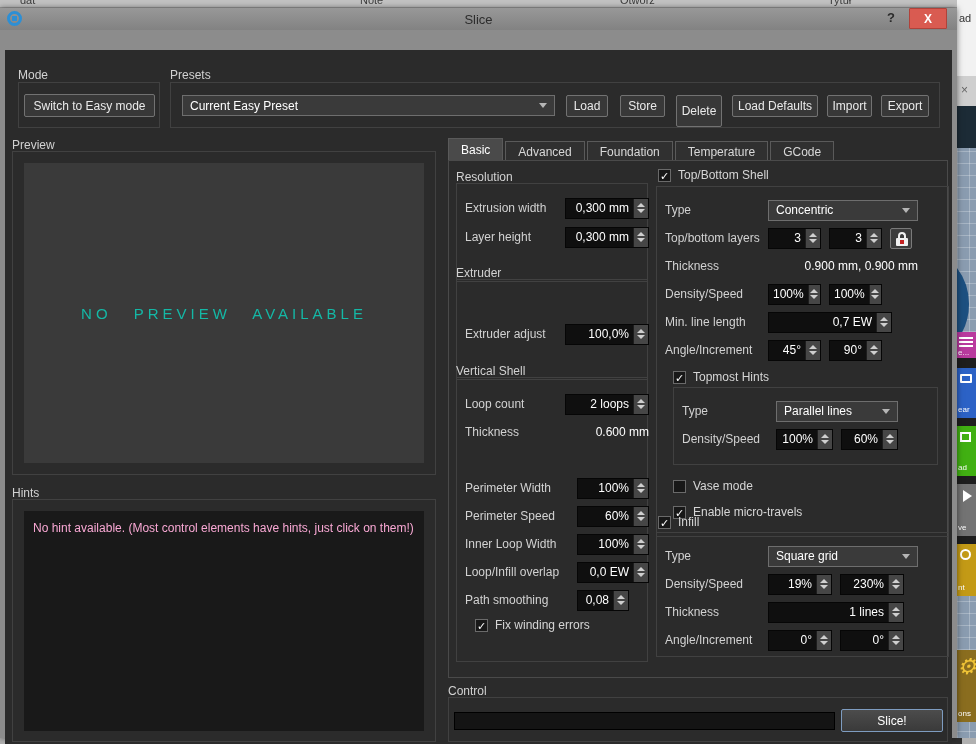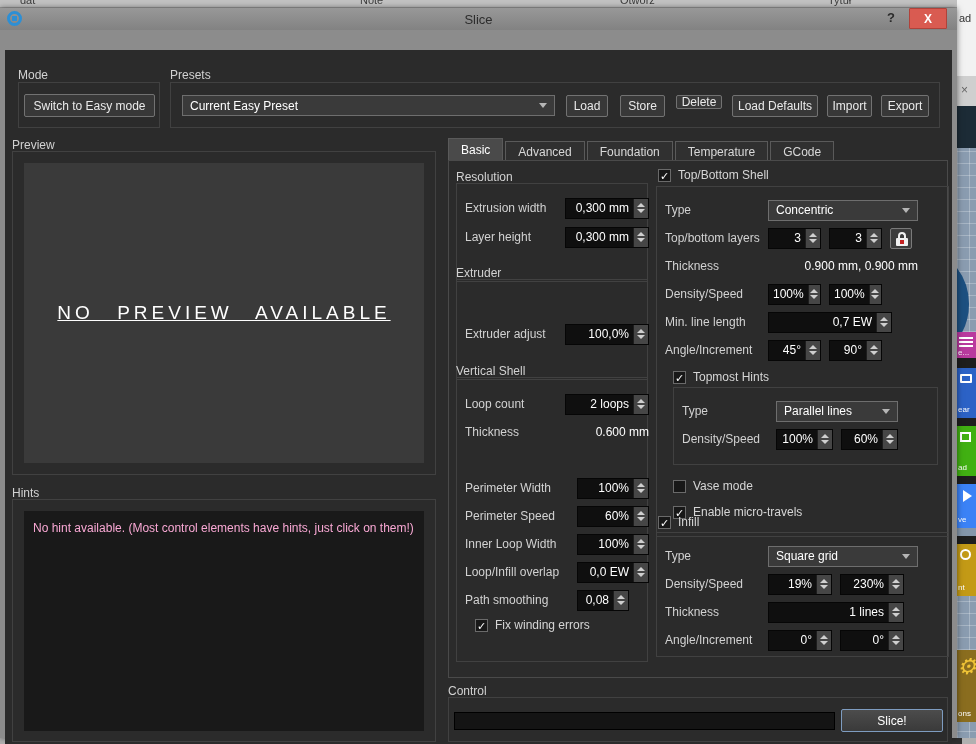--- a/index.html
+++ b/index.html
@@ -67,21 +67,21 @@
   .lock .keyhole { position:absolute; top:11px; left:9px; width:4px; height:4px; background:#c42222; }
   
   .tabs { position:absolute; left:443px; top:88px; height:23px; display:flex; align-items:flex-end; gap:2px; }
   .tab { background:#303030; border:1px solid #5a5a5a; border-bottom:none; color:#d8d8d8; font-size:12px;
       height:20px; padding:0 12px; display:flex; align-items:center; }
   .tab.active { background:#4a4a4a; color:#fff; height:23px; }
   .panel { position:absolute; left:443px; top:110px; width:500px; height:518px; border:1px solid #4a4a4a; }
   
   .preview-inner { position:absolute; left:19px; top:113px; width:400px; height:300px; background:#3a3a3a;
       display:flex; align-items:center; justify-content:center; }
-  .preview-inner span { color:#ffffff; font-size:19px; letter-spacing:4px; word-spacing:14px;text-decoration:underline; }
+  .preview-inner span { color:#14b8a6; font-size:15px; letter-spacing:4px; word-spacing:14px; }
   .hints-inner { position:absolute; left:19px; top:461px; width:400px; height:220px; background:#191919; padding:7px 9px; }
   .hints-inner span { color:#f9a8d4; font-size:12px; }
   .progress { position:absolute; left:449px; top:662px; width:381px; height:18px; background:#141414; border:1px solid #000; }
   .slice-btn { position:absolute; left:836px; top:659px; width:102px; height:23px; background:linear-gradient(#4c4c4c,#3a3a3a);
       border:1px solid #7e9cc0; border-radius:2px; color:#fff; font-size:12px; display:flex; align-items:center; justify-content:center; }
 </style>
 </head>
 <body>
 
 <div id="screen">
@@ -112,21 +112,21 @@
     <div class="seg ribbon" style="top: 368px; height: 50px; background-color: rgb(44, 98, 198);">
       <i class="g-folder"></i>
       <span class="tag" style="bottom:4px">ear</span>
     </div>
     <div class="seg" style="top:418px;height:8px;background:#1e1e1e"></div>
     <div class="seg ribbon" style="top: 426px; height: 50px; background-color: rgb(65, 176, 18);">
       <i class="g-box"></i>
       <span class="tag" style="bottom:4px">ad</span>
     </div>
     <div class="seg" style="top:476px;height:8px;background:#1e1e1e"></div>
-    <div class="seg ribbon" style="top: 484px; height: 44px; background-color: #3b82f6; padding-left: 8px;">
+    <div class="seg ribbon" style="top: 484px; height: 52px; background-color: #737373; padding-left: 8px;">
       <i class="g-play"></i>
       <span class="tag" style="bottom:4px">ve</span>
     </div>
     <div class="seg" style="top:536px;height:8px;background:#1e1e1e"></div>
     <div class="seg ribbon" style="top: 544px; height: 52px; background-color: rgb(195, 154, 22);">
       <i class="g-circle"></i>
       <span class="tag" style="bottom:4px">nt</span>
     </div>
     <div class="seg grid" style="top:596px;height:54px"></div>
     <div class="seg ribbon" style="top: 650px; height: 72px; background-color: rgb(138, 109, 31);">
@@ -159,21 +159,21 @@
       <div class="btn" style="position:absolute;left:19px;top:44px;width:131px;height:23px">Switch to Easy mode</div>
 
       <span class="glabel" style="left:165px;top:18px">Presets</span>
       <div class="gbox" style="left:165px;top:32px;width:770px;height:46px"></div>
       <div class="combo" style="position:absolute;left:177px;top:45px;width:373px">
         <span>Current Easy Preset</span>
         <i class="darr"></i>
       </div>
       <div class="btn" style="position:absolute;left:561px;top:45px;width:42px;height:22px">Load</div>
       <div class="btn" style="position:absolute;left:615px;top:45px;width:45px;height:22px">Store</div>
-      <div class="btn" style="position:absolute;left:671px;top:45px;width:46px;height:14px">Delete</div>
+      <div class="btn" style="position:absolute;left:671px;top:45px;width:46px;height:32px">Delete</div>
       <div class="btn" style="position:absolute;left:727px;top:45px;width:86px;height:22px">Load Defaults</div>
       <div class="btn" style="position:absolute;left:822px;top:45px;width:45px;height:22px">Import</div>
       <div class="btn" style="position:absolute;left:876px;top:45px;width:48px;height:22px">Export</div>
 
       <span class="glabel" style="left:7px;top:88px">Preview</span>
       <div class="gbox" style="left:7px;top:101px;width:424px;height:324px"></div>
       <div class="preview-inner">
         <span>NO PREVIEW AVAILABLE</span>
       </div>
 

